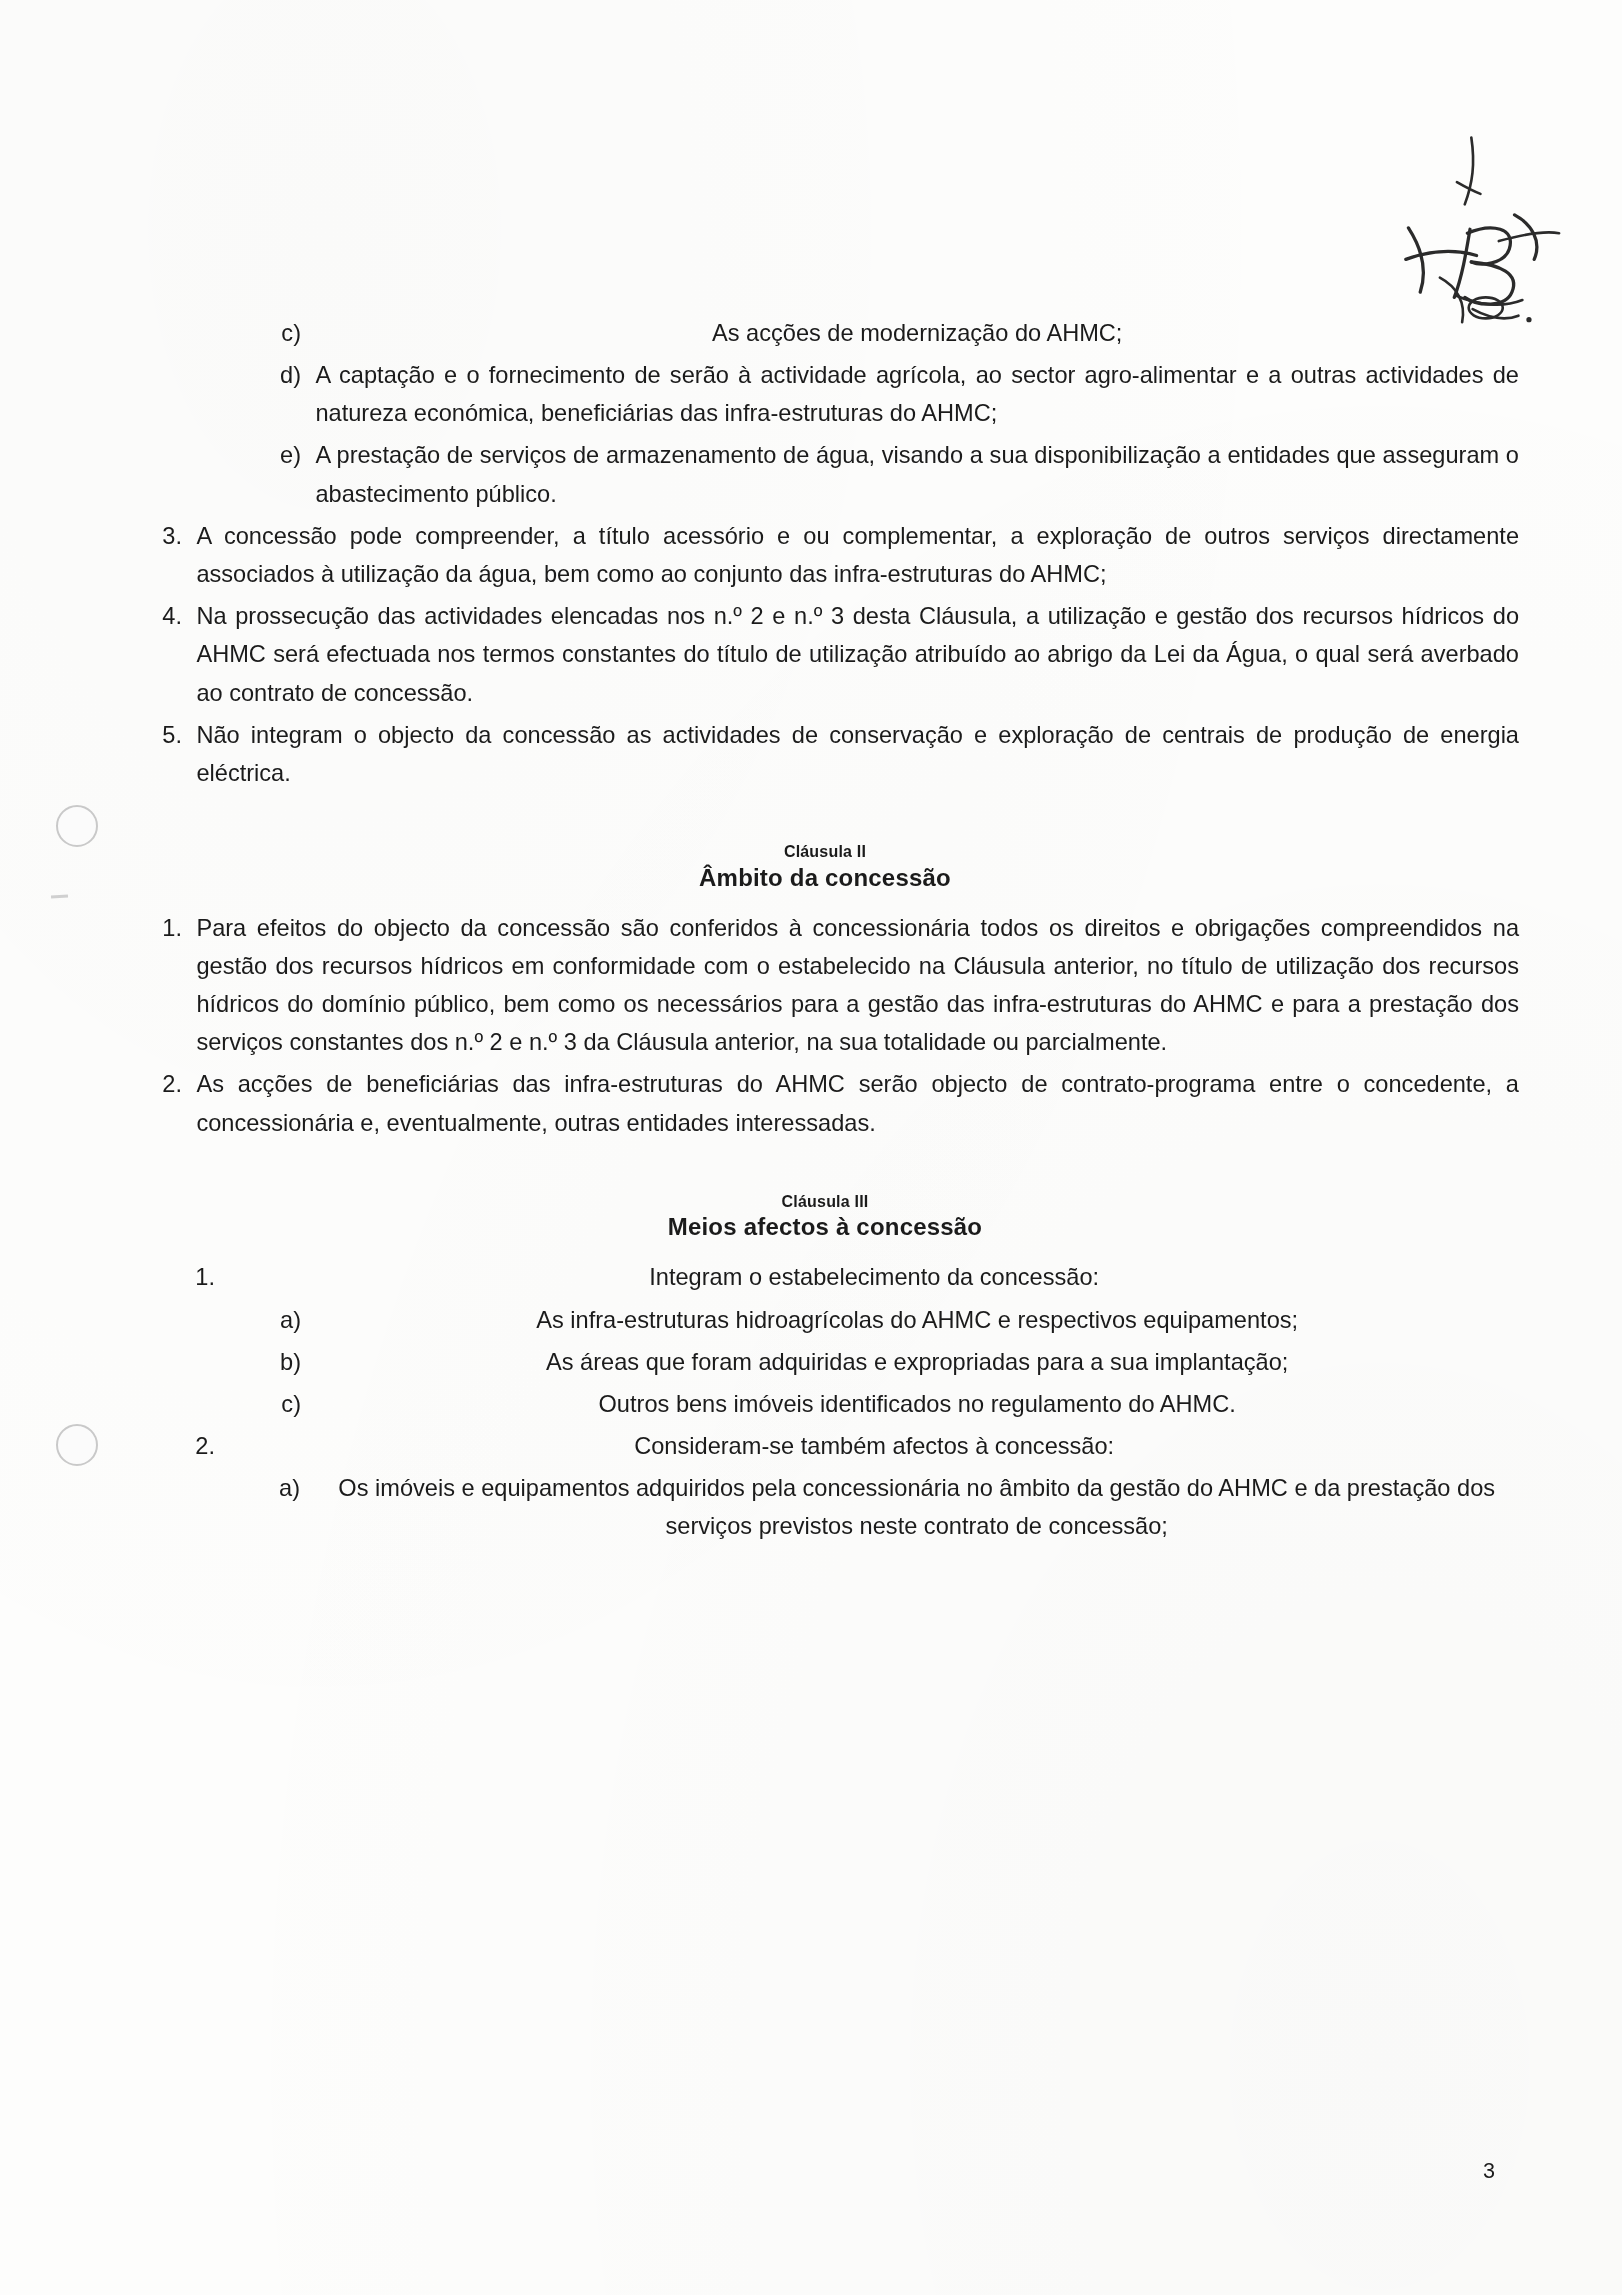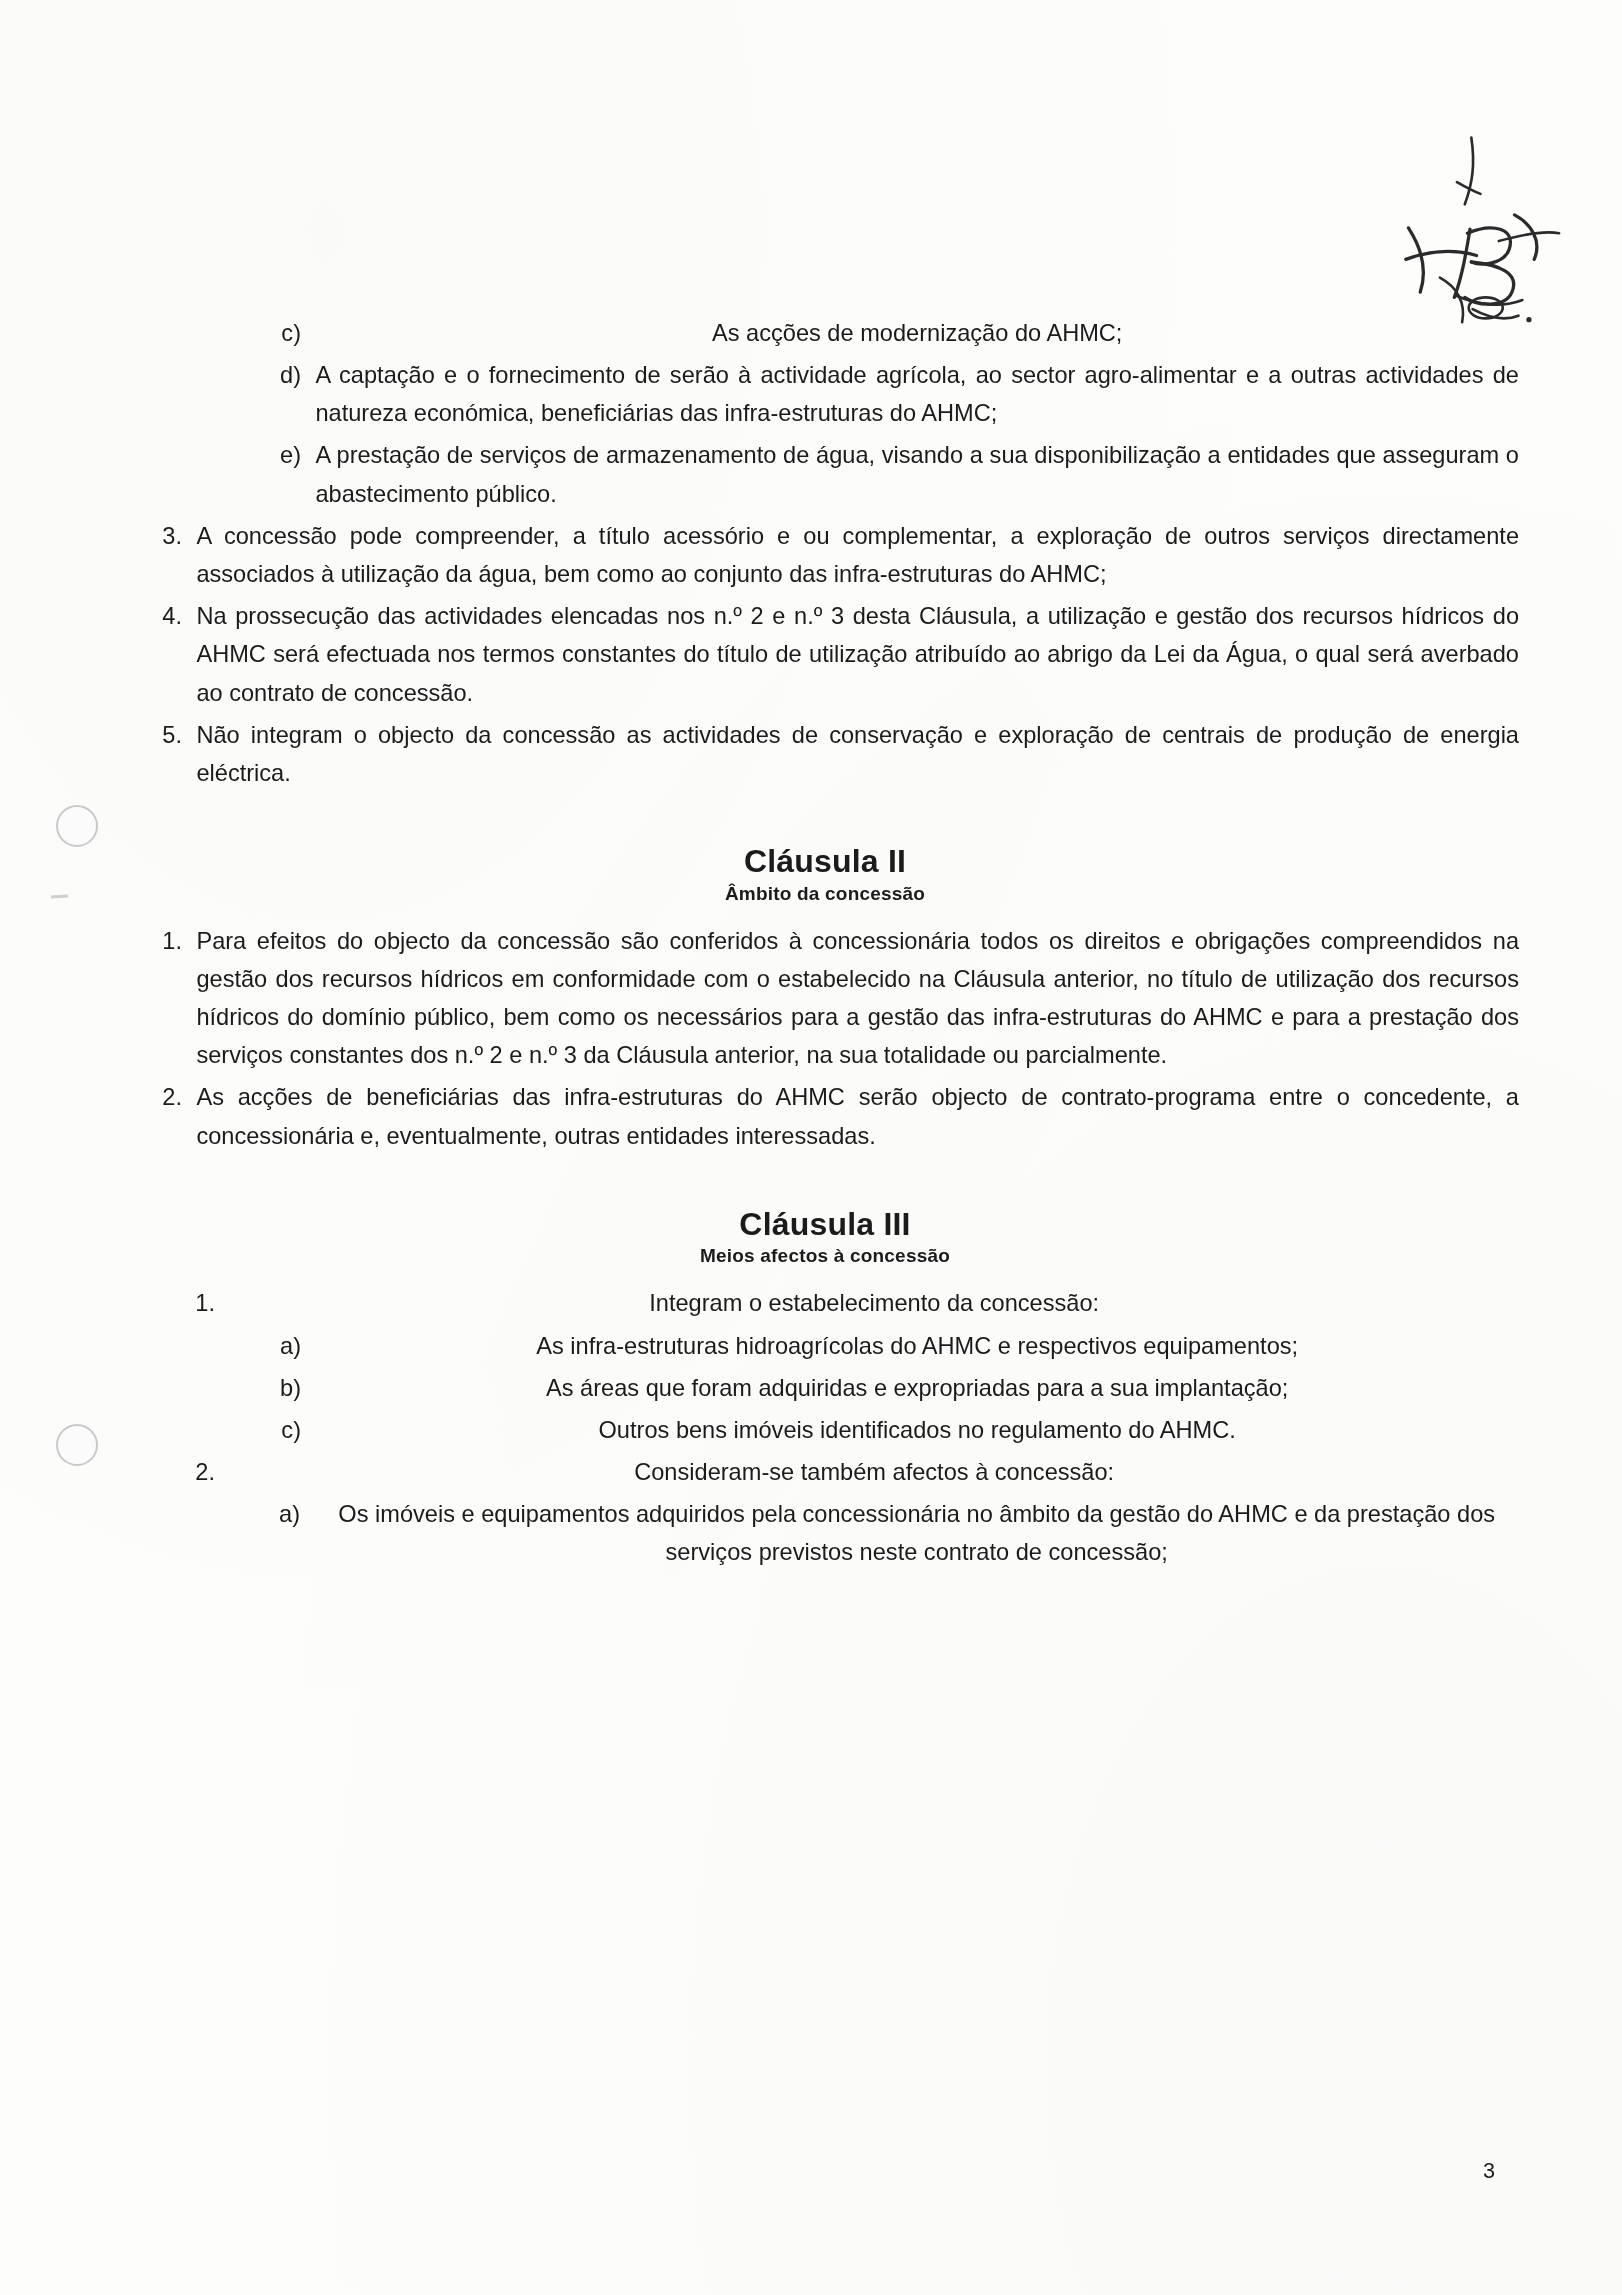--- a/index.html
+++ b/index.html
@@ -59,29 +59,29 @@
   .lvl-num { padding-left: 0px; }
   .lvl-letter2 { padding-left: 118px; }
   .lvl-letter2 .marker { width: 51px; }
   .lvl-num-b { padding-left: 38px; }
   .lvl-num-b .marker { width: 46px; }
   .no-justify { text-align: center; }
 
   .clause-heading {
     text-align: center;
     font-weight: bold;
-    font-size: 32px;
+    font-size: 16px;
     letter-spacing: 0.2px;
     margin-top: 51px;
     margin-bottom: 2.6px;
   }
   .clause-subheading {
     text-align: center;
     font-weight: bold;
-    font-size: 19px;
+    font-size: 24px;
     letter-spacing: 0.2px;
     margin-bottom: 17px;
   }
 
   
   .page-number {
     position: absolute;
     right: 128px;
     bottom: 111px;
     font-size: 21.6px;

